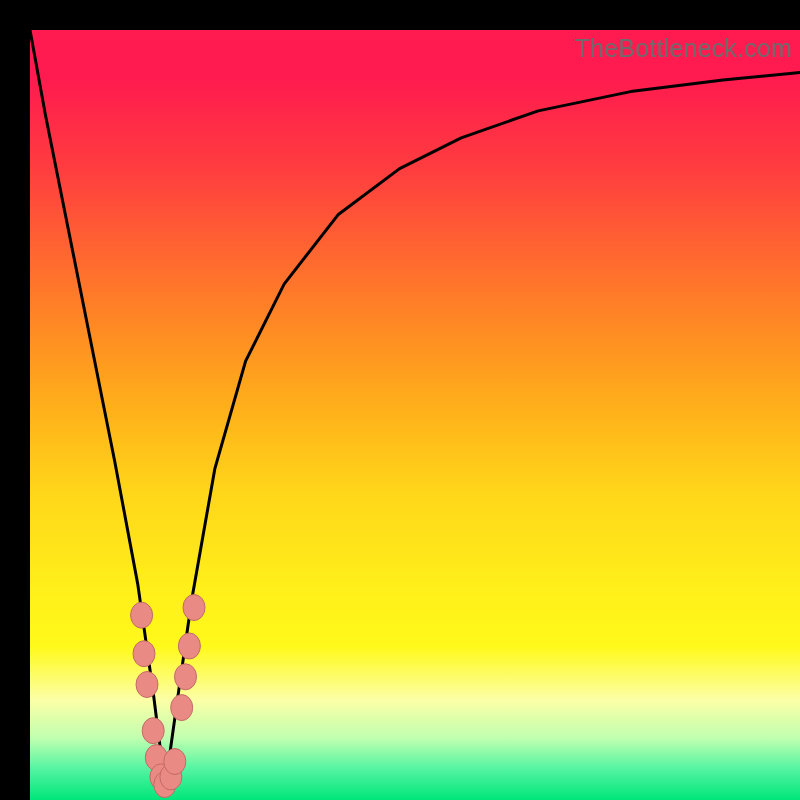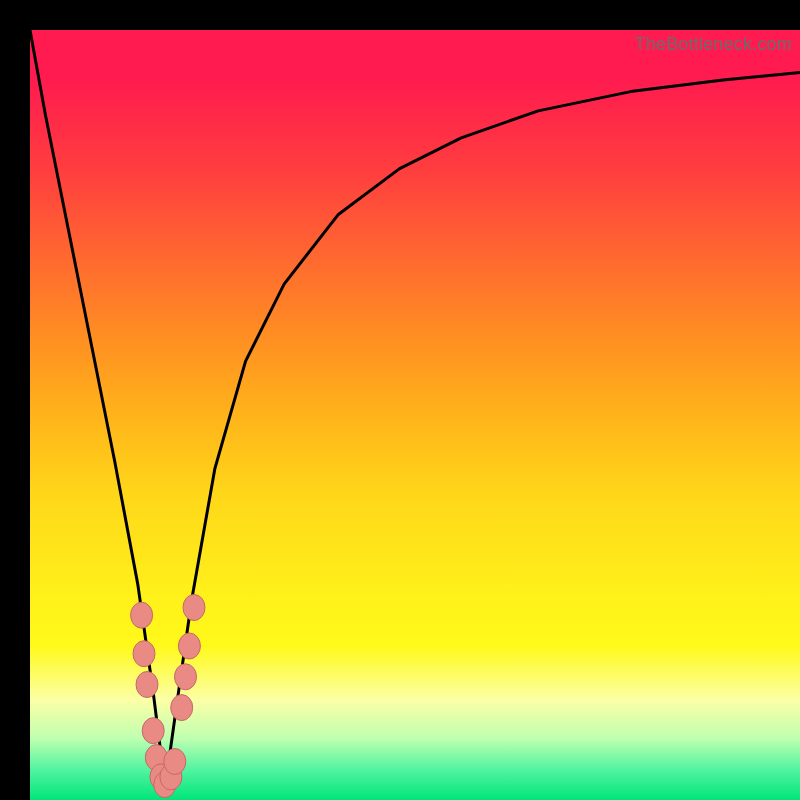--- a/index.html
+++ b/index.html
@@ -39,21 +39,21 @@
       #bfffb0 92%,
       #53f4a1 96%,
       #00e67a 100%
     );
   }
   .watermark {
     position: absolute;
     top: 34px;
     right: 8px;
     color: #6c6c6c;
-    font-size: 18px;
+    font-size: 25px;
     font-weight: 400;
     letter-spacing: 0.2px;
     pointer-events: none;
   }
   svg.curve-layer {
     position: absolute;
     left: 0;
     top: 0;
     width: 770px;
     height: 770px;

